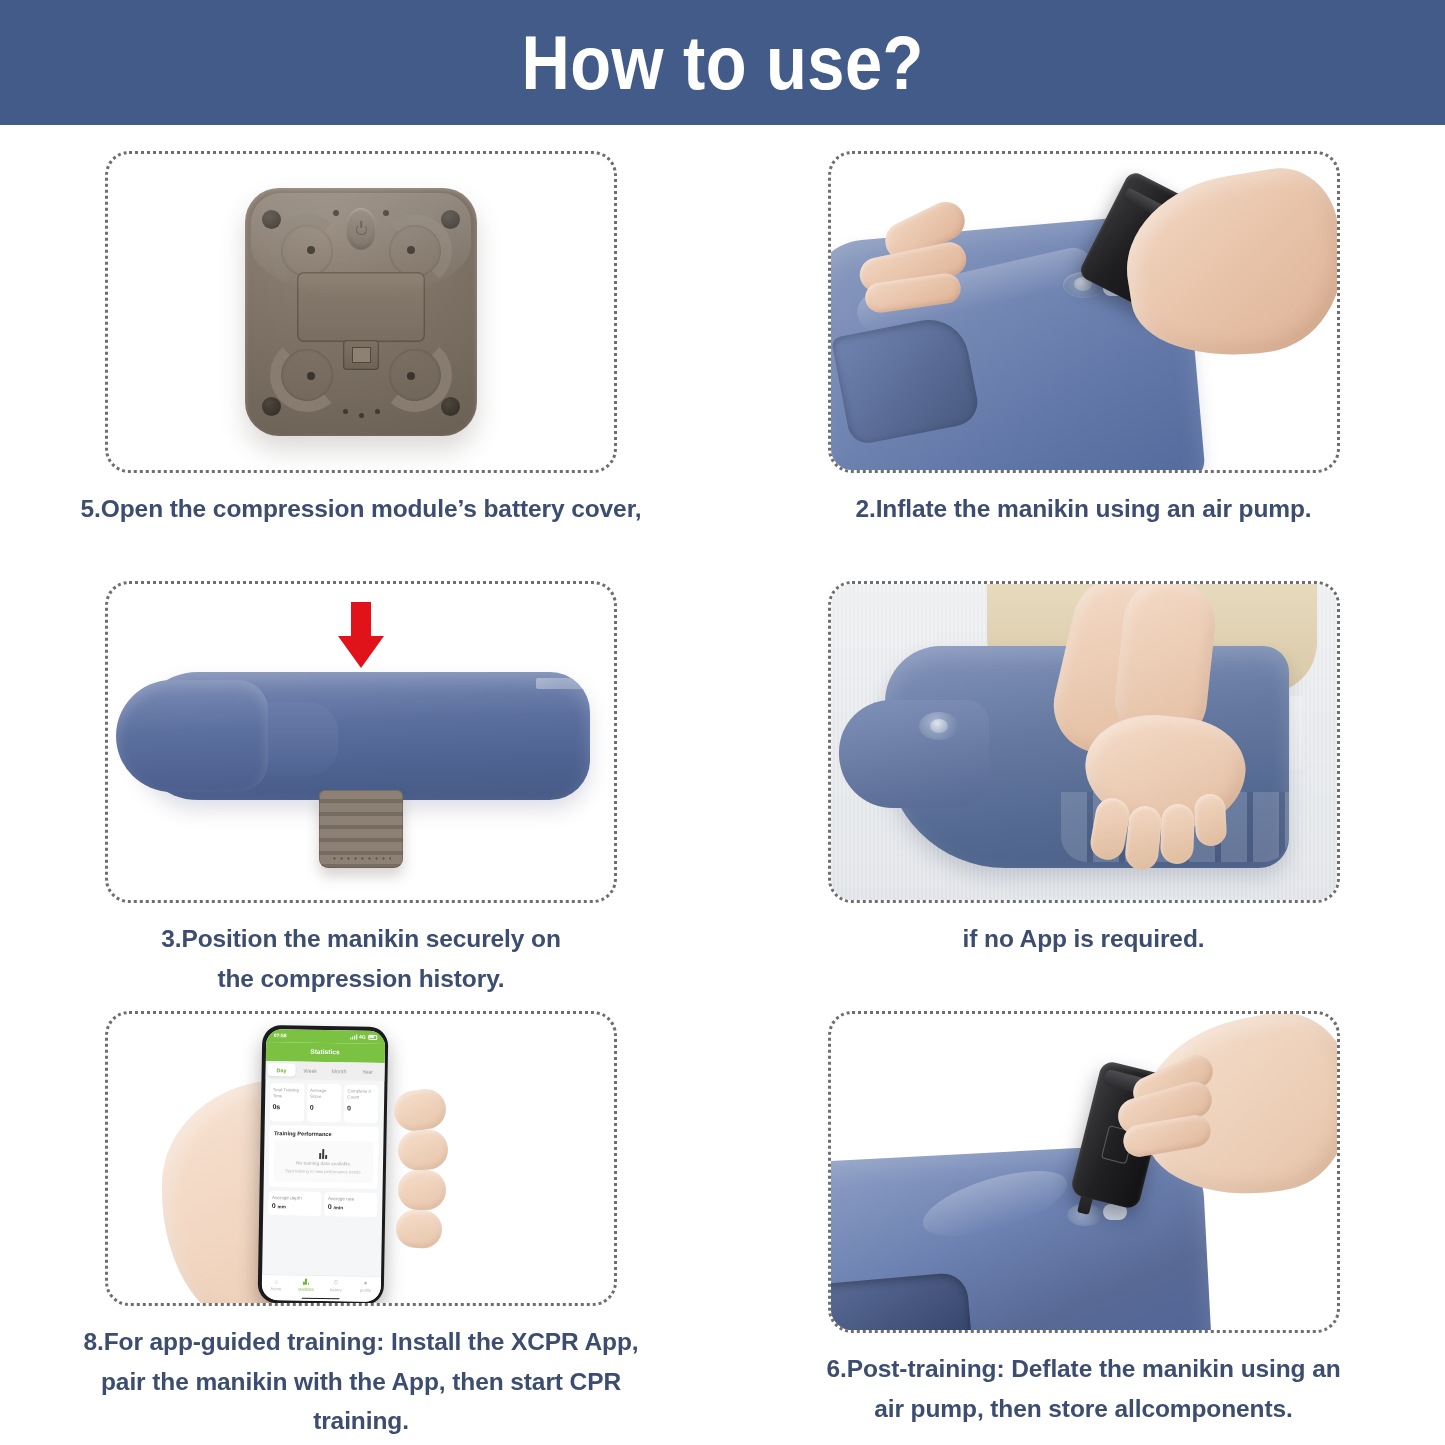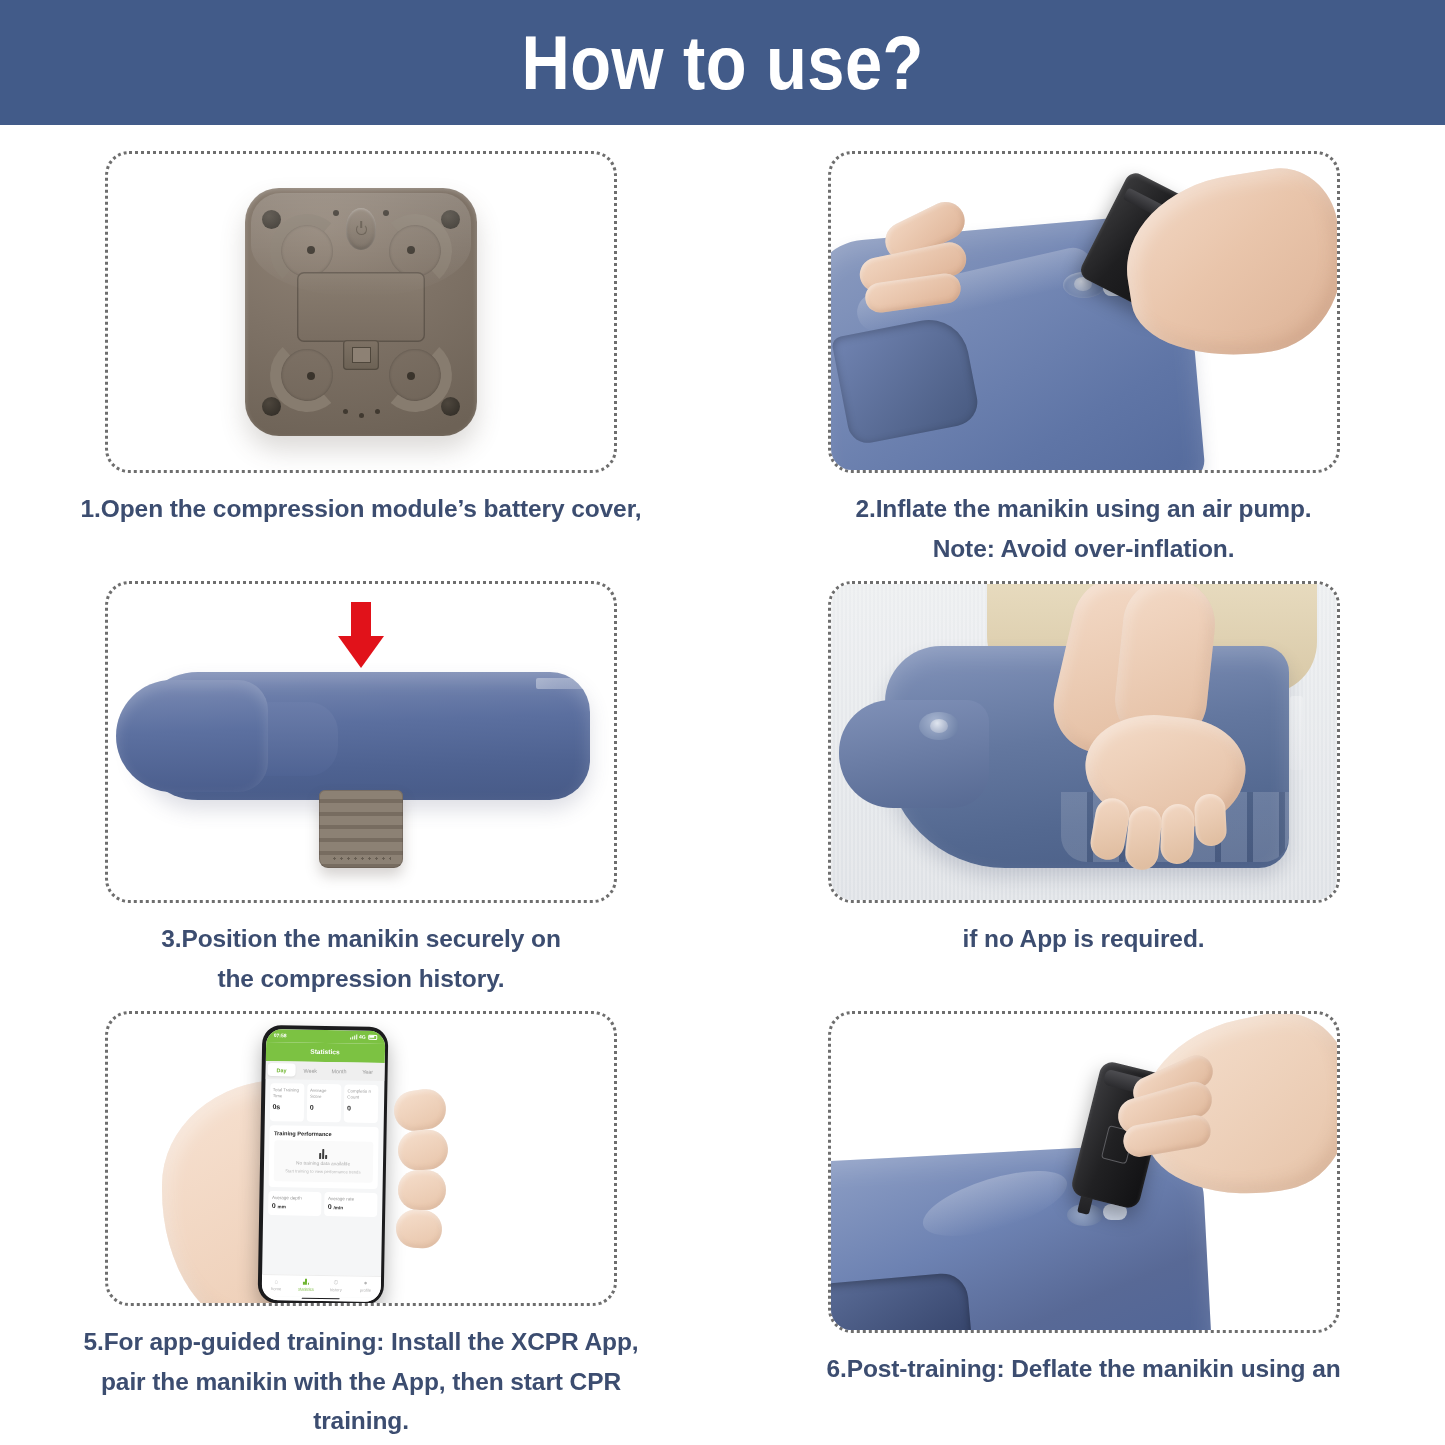--- a/index.html
+++ b/index.html
@@ -451,21 +451,21 @@
           <div class="screw" style="right:88px;top:22px;width:6px;height:6px"></div>
           <div class="battery-cover"></div>
           <div class="latch"></div>
           <div class="vent" style="left:98px"></div>
           <div class="vent" style="left:114px;bottom:18px"></div>
           <div class="vent" style="left:130px"></div>
         </div>
       </div>
     </div>
     <div class="caption">
-      <span class="line">1.Open the compression module’s battery cover,</span>
+      <span class="line">5.Open the compression module’s battery cover,</span>
     </div>
   </div>
 
   <div class="cell">
     <div class="figure">
       <div class="sheet2">
         <div class="fold"></div>
       </div>
       <div class="valve2"></div>
       <div class="valve2-cap"></div>
@@ -474,21 +474,20 @@
         <div class="band"></div>
         <div class="dot"></div>
       </div>
       <div class="hand2"></div>
       <div class="finger2 thumb2"></div>
       <div class="finger2 f2a"></div>
       <div class="finger2 f2b"></div>
     </div>
     <div class="caption">
       <span class="line">2.Inflate the manikin using an air pump.</span>
-      <span class="line">Note: Avoid over-inflation.</span>
     </div>
   </div>
 
   <div class="cell">
     <div class="figure">
       <div class="arrow3">
         <div class="stem"></div>
           <div class="head"></div>
       </div>
       <div class="torso3"></div>
@@ -622,21 +621,21 @@
               <span></span>
             </div>
         </div>
       </div>
       <div class="knuck5 k1"></div>
       <div class="knuck5 k2"></div>
       <div class="knuck5 k3"></div>
       <div class="knuck5 k4"></div>
     </div>
     <div class="caption">
-      <span class="line">5.For app-guided training: Install the XCPR App,</span>
+      <span class="line">8.For app-guided training: Install the XCPR App,</span>
       <span class="line">pair the manikin with the App, then start CPR training.</span>
     </div>
   </div>
 
   <div class="cell">
     <div class="figure">
       <div class="sheet6">
         <div class="crease"></div>
         <div class="pocket"></div>
       </div>
@@ -647,16 +646,17 @@
         <div class="cap"></div>
         <div class="icon"></div>
       </div>
       <div class="hand6"></div>
       <div class="f6 f6c"></div>
       <div class="f6 f6a"></div>
       <div class="f6 f6b"></div>
     </div>
     <div class="caption">
       <span class="line">6.Post-training: Deflate the manikin using an</span>
+      <span class="line">air pump, then store allcomponents.</span>
     </div>
   </div>
 
 </div>
 
 </body></html>

